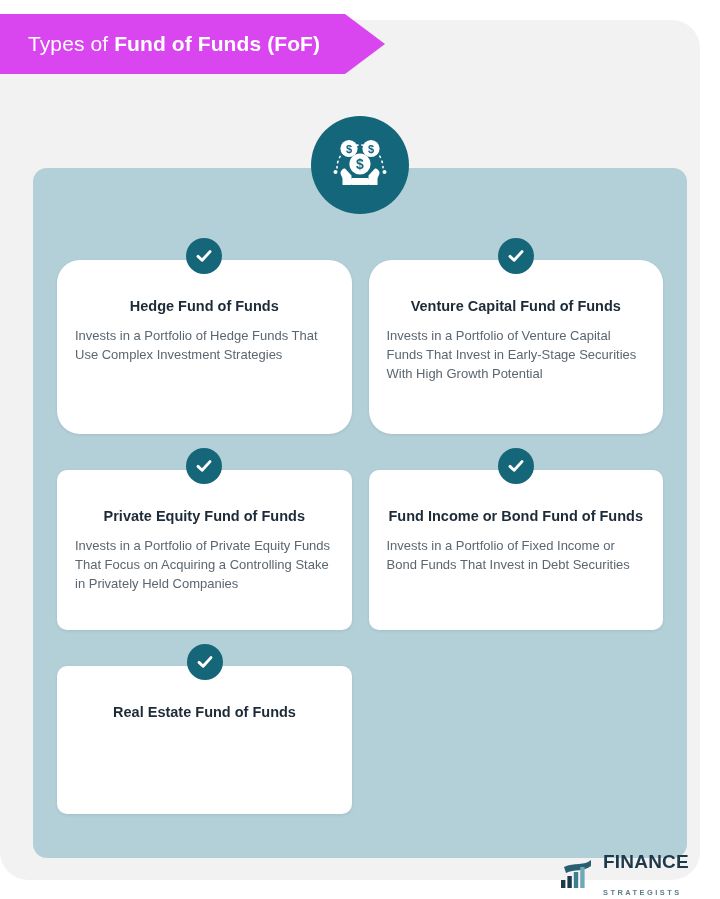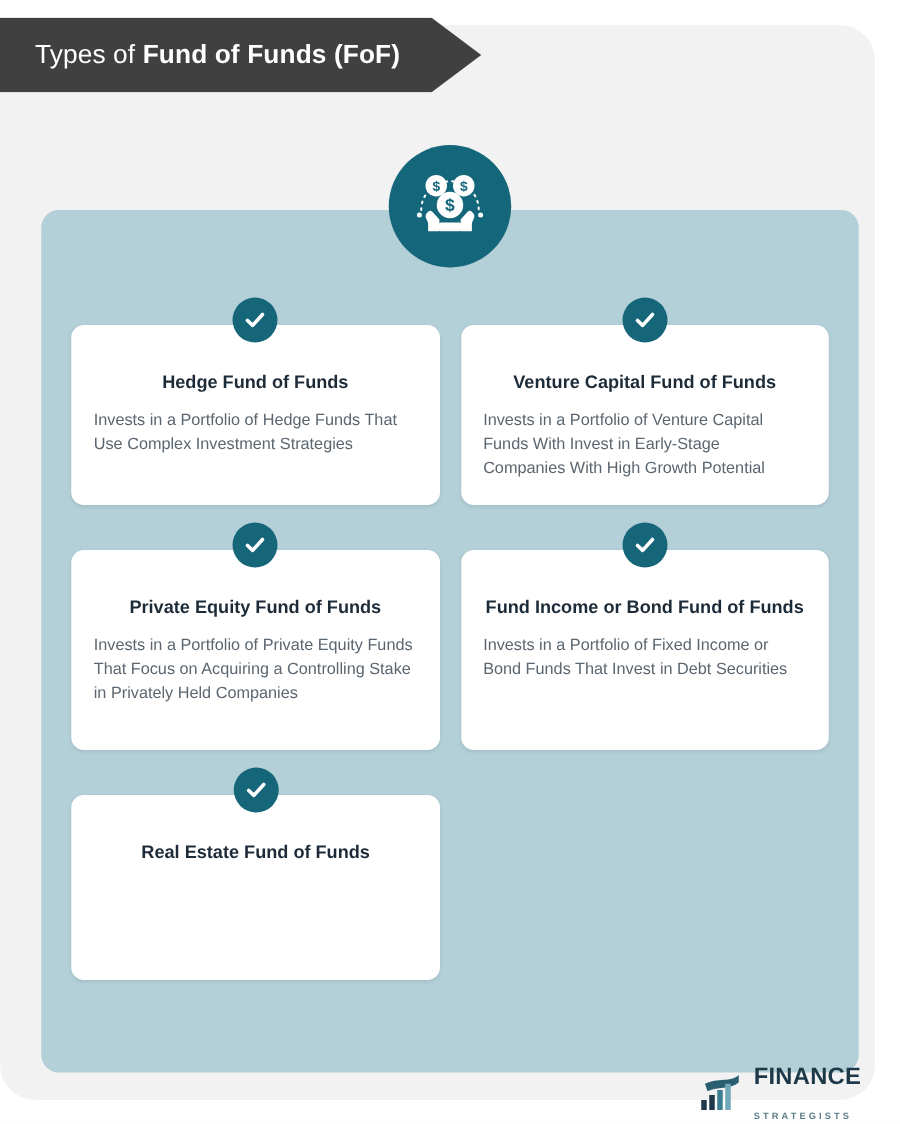--- a/index.html
+++ b/index.html
@@ -30,21 +30,21 @@
     border-radius: 0 28px 28px 28px;
   }
 
   
   .banner {
     position: absolute;
     left: 0px;
     top: 14px;
     width: 385px;
     height: 60px;
-    background: #404040;
+    background: #d946ef;
     display: flex;
     align-items: center;
     -webkit-clip-path: polygon(0 0, 345px 0, 385px 50%, 345px 100%, 0 100%);
     clip-path: polygon(0 0, 345px 0, 385px 50%, 345px 100%, 0 100%);
   }
   .banner-title {
     padding-left: 28px;
     font-size: 21px;
     line-height: 26px;
     color: #ffffff;
@@ -96,21 +96,21 @@
   .row:last-child { margin-bottom: 0; }
 
   .card {
     position: relative;
     width: 295px;
     background: #ffffff;
     border-radius: 10px;
     padding: 36px 18px 22px 18px;
     box-shadow: 0 1px 3px rgba(20,60,75,0.10);
   }
-  .card.r1 { height: 144px; }
+  .card.r1 { height: 174px; border-radius: 23px; }
   .card.r2 { height: 160px; }
   .card.r3 { height: 148px; }
 
   .badge {
     position: absolute;
     top: -22px;
     left: 50%;
     transform: translateX(-50%);
     width: 36px;
     height: 36px;
@@ -212,21 +212,21 @@
         <div class="card-desc">Invests in a Portfolio of Hedge Funds That Use Complex Investment Strategies</div>
       </div>
 
       <div class="card r1">
         <div class="badge">
           <svg width="20" height="20" viewBox="0 0 20 20" aria-hidden="true">
             <path d="M4 10.4 L8.1 14.3 L16 5.6" fill="none" stroke="#ffffff" stroke-width="2.9" stroke-linecap="round" stroke-linejoin="round"></path>
           </svg>
         </div>
         <div class="card-title">Venture Capital Fund of Funds</div>
-        <div class="card-desc">Invests in a Portfolio of Venture Capital Funds With Invest in Early-Stage Companies With High Growth Potential</div>
+        <div class="card-desc">Invests in a Portfolio of Venture Capital Funds That Invest in Early-Stage Securities With High Growth Potential</div>
       </div>
     </div>
 
     <div class="row">
       <div class="card r2">
         <div class="badge">
           <svg width="20" height="20" viewBox="0 0 20 20" aria-hidden="true">
             <path d="M4 10.4 L8.1 14.3 L16 5.6" fill="none" stroke="#ffffff" stroke-width="2.9" stroke-linecap="round" stroke-linejoin="round"></path>
           </svg>
         </div>

